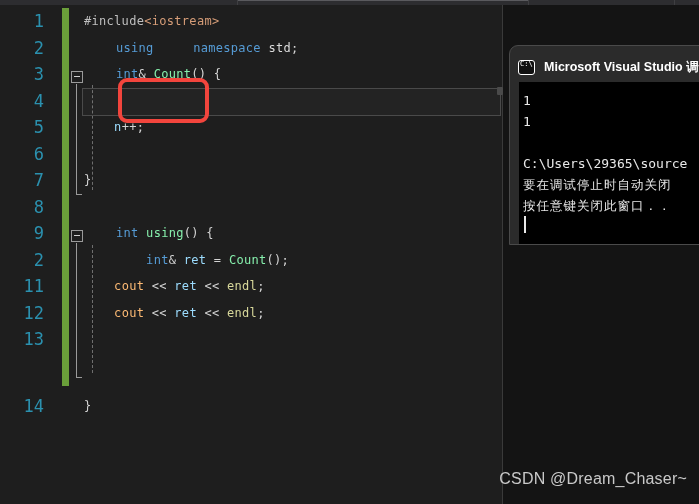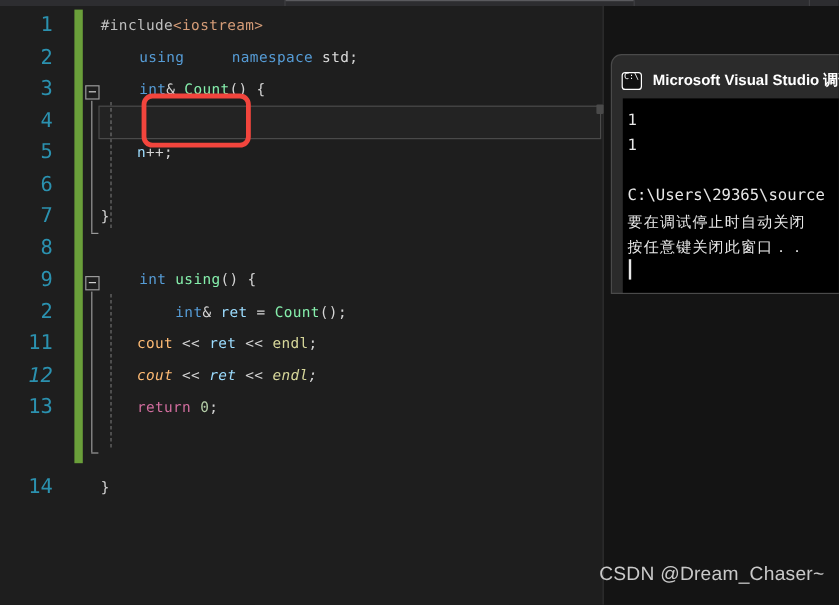--- a/index.html
+++ b/index.html
@@ -190,22 +190,22 @@
       <div class="line" style="top: 29.5px;"><div class="lnum">2</div><div class="code"><span class="kw">using</span><span class="op"> </span><span class="kw">namespace</span><span class="op"> </span><span class="id">std</span><span class="op">;</span></div></div>
       <div class="line" style="top: 56px;"><div class="lnum">3</div><div class="code"><span class="kw">int</span><span class="op">&amp; </span><span class="fn">Count</span><span class="op">() {</span></div></div>
       <div class="line" style="top: 82.5px;"><div class="lnum">4</div></div>
       <div class="line" style="top: 109px;"><div class="lnum">5</div><div class="code"><span class="op">    </span><span class="var">n</span><span class="op">++;</span></div></div>
       <div class="line" style="top: 135.5px;"><div class="lnum">6</div></div>
       <div class="line" style="top: 162px;"><div class="lnum">7</div><div class="code"><span class="op">}</span></div></div>
       <div class="line" style="top: 188.5px;"><div class="lnum">8</div><div class="code"></div></div>
       <div class="line" style="top: 215px;"><div class="lnum">9</div><div class="code"><span class="kw">int</span><span class="op"> </span><span class="fn">using</span><span class="op">() {</span></div></div>
       <div class="line" style="top: 241.5px;"><div class="lnum">2</div><div class="code"><span class="op">    </span><span class="kw">int</span><span class="op">&amp; </span><span class="var">ret</span><span class="op"> = </span><span class="fn">Count</span><span class="op">();</span></div></div>
       <div class="line" style="top: 268px;"><div class="lnum">11</div><div class="code"><span class="op">    </span><span class="obj">cout</span><span class="op"> &lt;&lt; </span><span class="var">ret</span><span class="op"> &lt;&lt; </span><span class="endl">endl</span><span class="op">;</span></div></div>
-      <div class="line" style="top: 294.5px; font-style: italic;"><div class="lnum">12</div><div class="code"><span class="op">    </span><span class="obj">cout</span><span class="op"> &lt;&lt; </span><span class="var">ret</span><span class="op"> &lt;&lt; </span><span class="endl">endl</span><span class="op">;</span></div></div>
-      <div class="line" style="top: 321px;"><div class="lnum">13</div><div class="code"><span class="op">    </span><span class="ret">return</span><span class="op"> </span><span class="num">0</span><span class="op">;</span></div></div>
+      <div class="line" style="top: 294.5px;"><div class="lnum">12</div><div class="code"><span class="op">    </span><span class="obj">cout</span><span class="op"> &lt;&lt; </span><span class="var">ret</span><span class="op"> &lt;&lt; </span><span class="endl">endl</span><span class="op">;</span></div></div>
+      <div class="line" style="top: 321px;"><div class="lnum">13</div></div>
       <div class="line" style="top: 347.5px; margin-top: 40px;"><div class="lnum">14</div><div class="code"><span class="op">}</span></div></div>
     </div>
 
   <div class="collapse-box" style="left:71px;top:66px;"></div>
   <div class="collapse-line" style="left:76px;top:79px;height:110px;"></div>
   <div class="collapse-foot" style="left:76px;top:189px;"></div>
   <div class="indent-guide" style="left:92px;top:80px;height:105px;"></div>
 
   <div class="collapse-box" style="left:71px;top:225px;"></div>
   <div class="collapse-line" style="left:76px;top:238px;height:134px;"></div>

